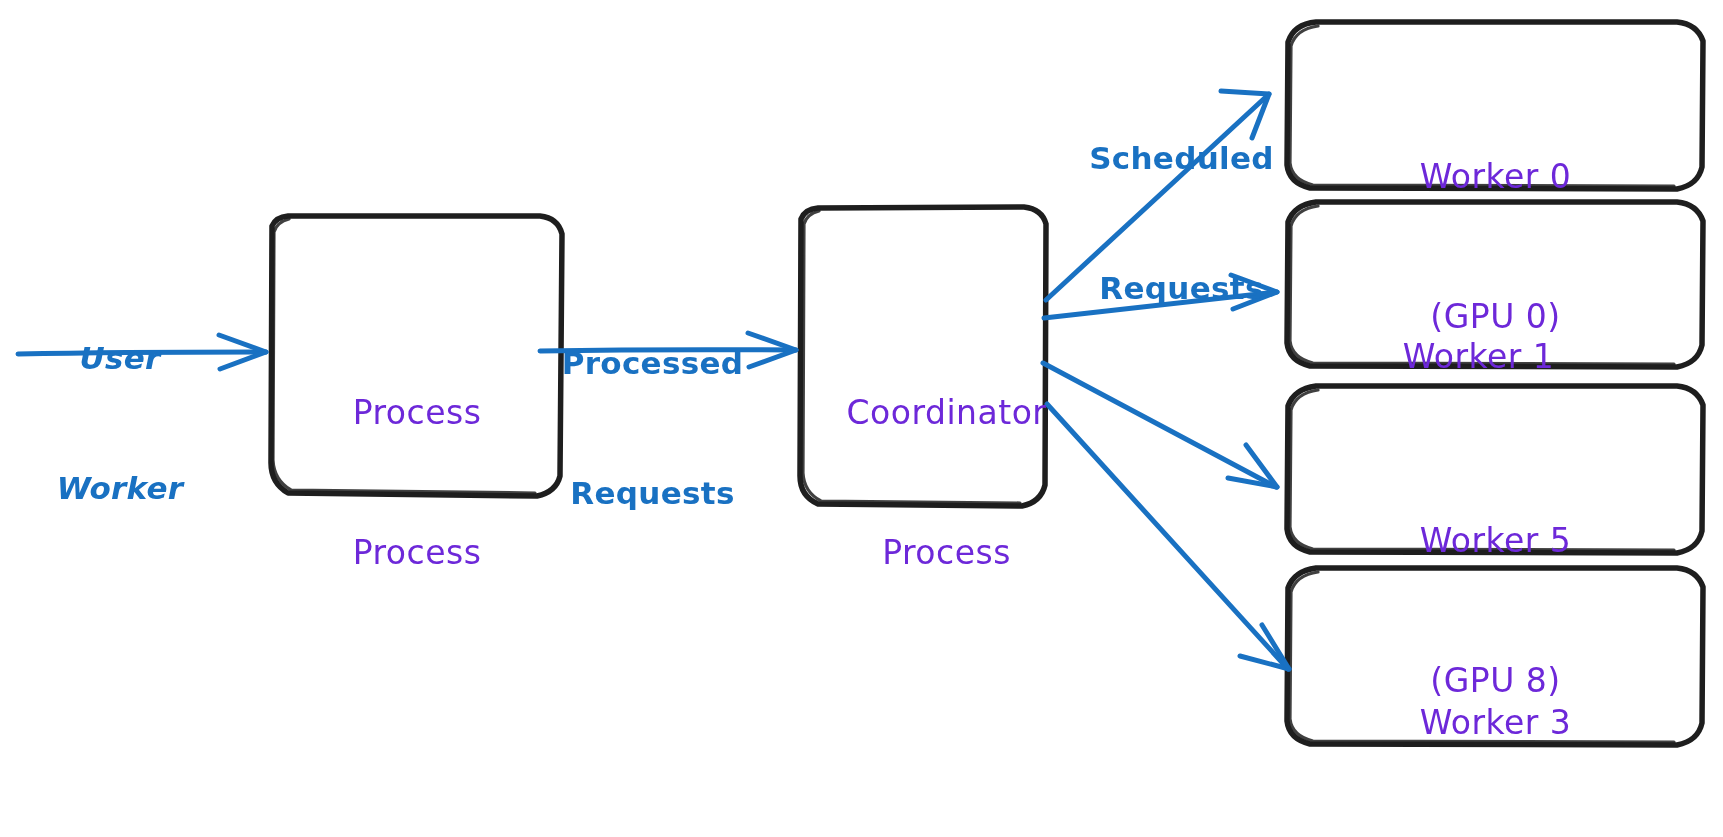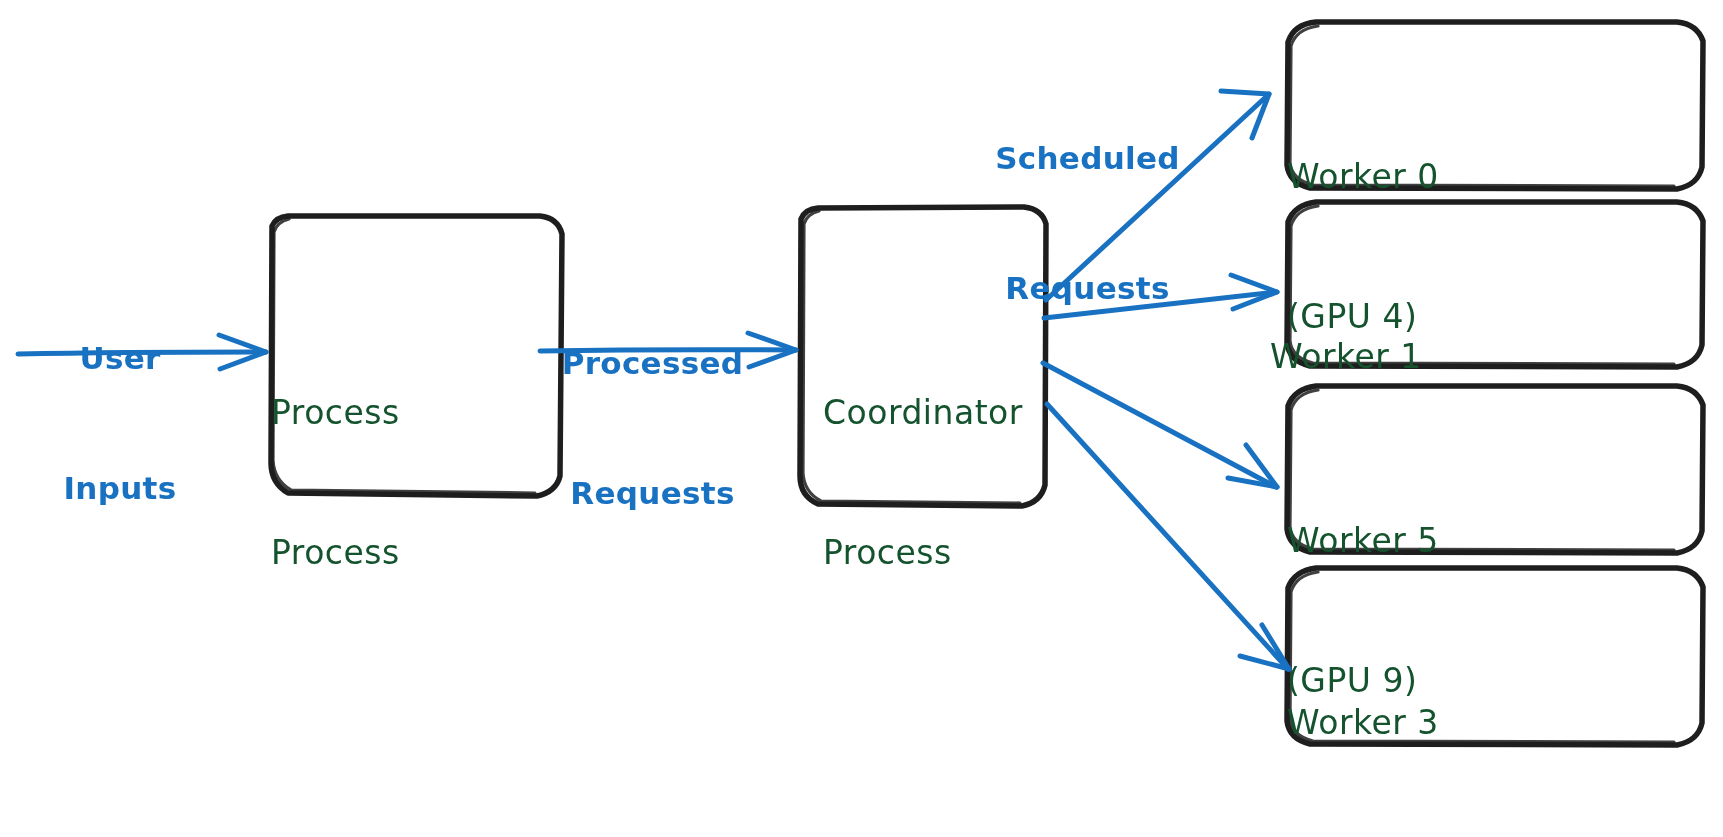--- a/index.html
+++ b/index.html
@@ -32,22 +32,22 @@
   .node-box-2 {
     fill: none;
     stroke: #1e1e1e;
     stroke-width: 3.2;
     stroke-linecap: round;
     stroke-linejoin: round;
     opacity: 0.85;
   }
   .node-label {
     position: absolute;
-    text-align: left;
-    color: #14532d;
+    text-align: center;
+    color: #6d28d9;
     font-family: "DejaVu Sans", sans-serif;
     font-size: 33px;
     line-height: 1.42;
     letter-spacing: 0.5px;
     white-space: pre;
     pointer-events: none;
   }
   .edge-label {
     position: absolute;
     text-align: center;
@@ -153,45 +153,45 @@
     <div>Process</div>
   </div>
 
   <div class="node-label" style="left:823px; top:296px; width:247px;">
     <div>Coordinator</div>
     <div>Process</div>
   </div>
 
   <div class="node-label" style="left:1287px; top:60px; width:417px;">
     <div>Worker 0</div>
-    <div>(GPU 4)</div>
+    <div>(GPU 0)</div>
   </div>
 
   <div class="node-label" style="left:1270px; top:240px; width:417px;">
     <div>Worker 1</div>
   </div>
 
   <div class="node-label" style="left:1287px; top:424px; width:417px;">
     <div>Worker 5</div>
-    <div>(GPU 9)</div>
+    <div>(GPU 8)</div>
   </div>
 
   <div class="node-label" style="left:1287px; top:606px; width:417px;">
     <div>Worker 3</div>
     
   </div>
 
-  <div class="edge-label" style="left:40px; top:250px; width:160px;">
+  <div class="edge-label" style="left:40px; top:250px; width:160px;font-style:italic;">
     <div>User</div>
-    <div>Inputs</div>
+    <div>Worker</div>
   </div>
 
   <div class="edge-label" style="left:545px; top:255px; width:215px;">
     <div>Processed</div>
     <div>Requests</div>
   </div>
 
-  <div class="edge-label" style="left:980px; top:50px; width:215px;">
+  <div class="edge-label" style="left:1074px; top:50px; width:215px;">
     <div>Scheduled</div>
     <div>Requests</div>
   </div>
 
 </div>
 
 </body></html>

